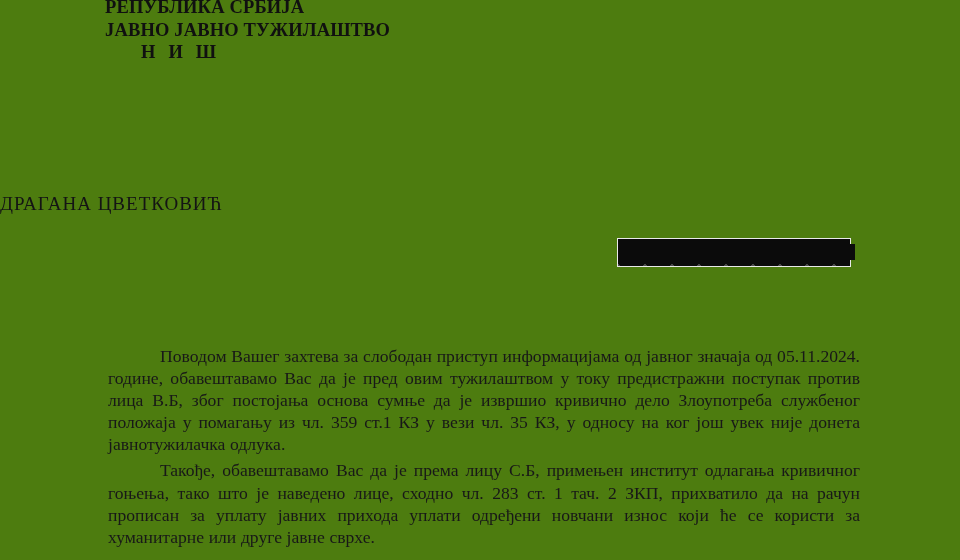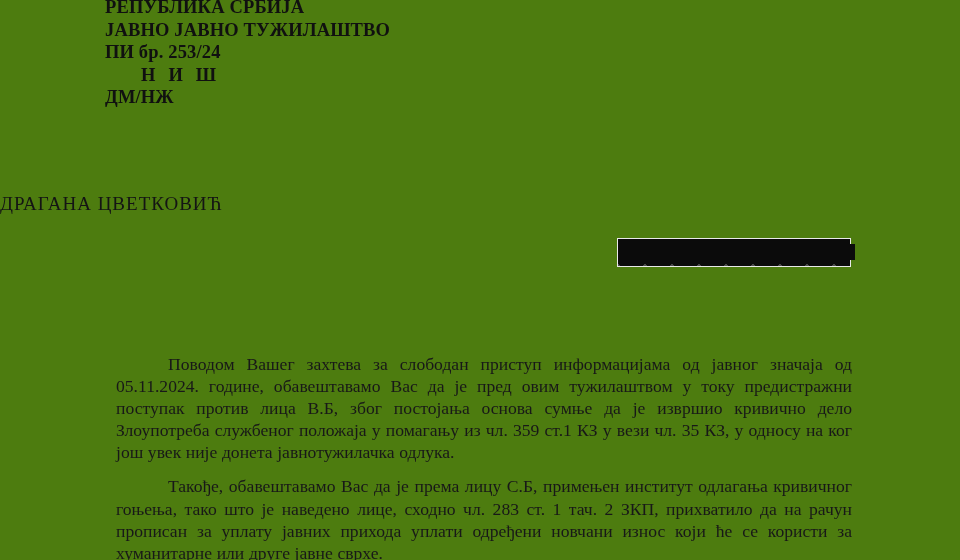--- a/index.html
+++ b/index.html
@@ -88,36 +88,34 @@
     left: 104px;
     top: 341px;
     width: 760px;
   }
   .para {
     font-size: 17.6px;
     line-height: 22.1px;
     text-align: justify;
     text-justify: inter-word;
     text-indent: 52px;
-    margin: 12px;
+    margin: 4px;
     color: #181818;
     word-spacing: 0.2px;
   }
 </style>
 </head>
 <body>
 
 <div class="page">
 
   <div class="letterhead">
     <div class="lh-line">РЕПУБЛИКА СРБИЈА</div>
     <div class="lh-line">ЈАВНО ЈАВНО ТУЖИЛАШТВО</div>
-    <div class="lh-line">ПИ бр. 253/24</div>
     <div class="lh-line spaced">Н И Ш</div>
-    <div class="lh-line">ДМ/НЖ</div>
   </div>
 
   <div class="addressee">ДРАГАНА ЦВЕТКОВИЋ</div>
 
   <div class="redaction"></div>
 
   <div class="body-block">
     <p class="para">Поводом Вашег захтева за слободан приступ информацијама од јавног значаја од 05.11.2024. године, обавештавамо Вас да је пред овим тужилаштвом у току предистражни поступак против лица В.Б, због постојања основа сумње да је извршио кривично дело Злоупотреба службеног положаја у помагању из чл. 359 ст.1 КЗ у вези чл. 35 КЗ, у односу на ког још увек није донета јавнотужилачка одлука.</p>
     <p class="para">Такође, обавештавамо Вас да је према лицу С.Б, примењен институт одлагања кривичног гоњења, тако што је наведено лице, сходно чл. 283 ст. 1 тач. 2 ЗКП, прихватило да на рачун прописан за уплату јавних прихода уплати одређени новчани износ који ће се користи за хуманитарне или друге јавне сврхе.</p>
   </div>

